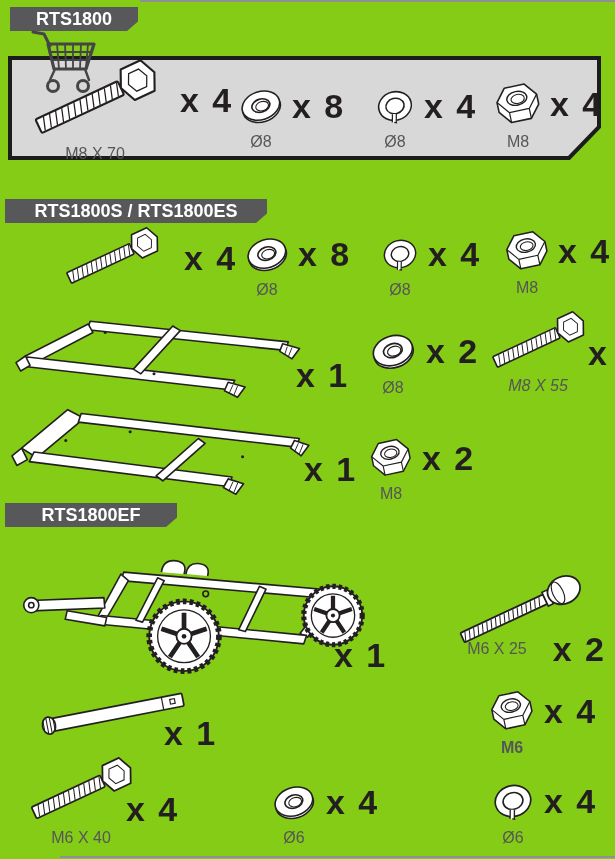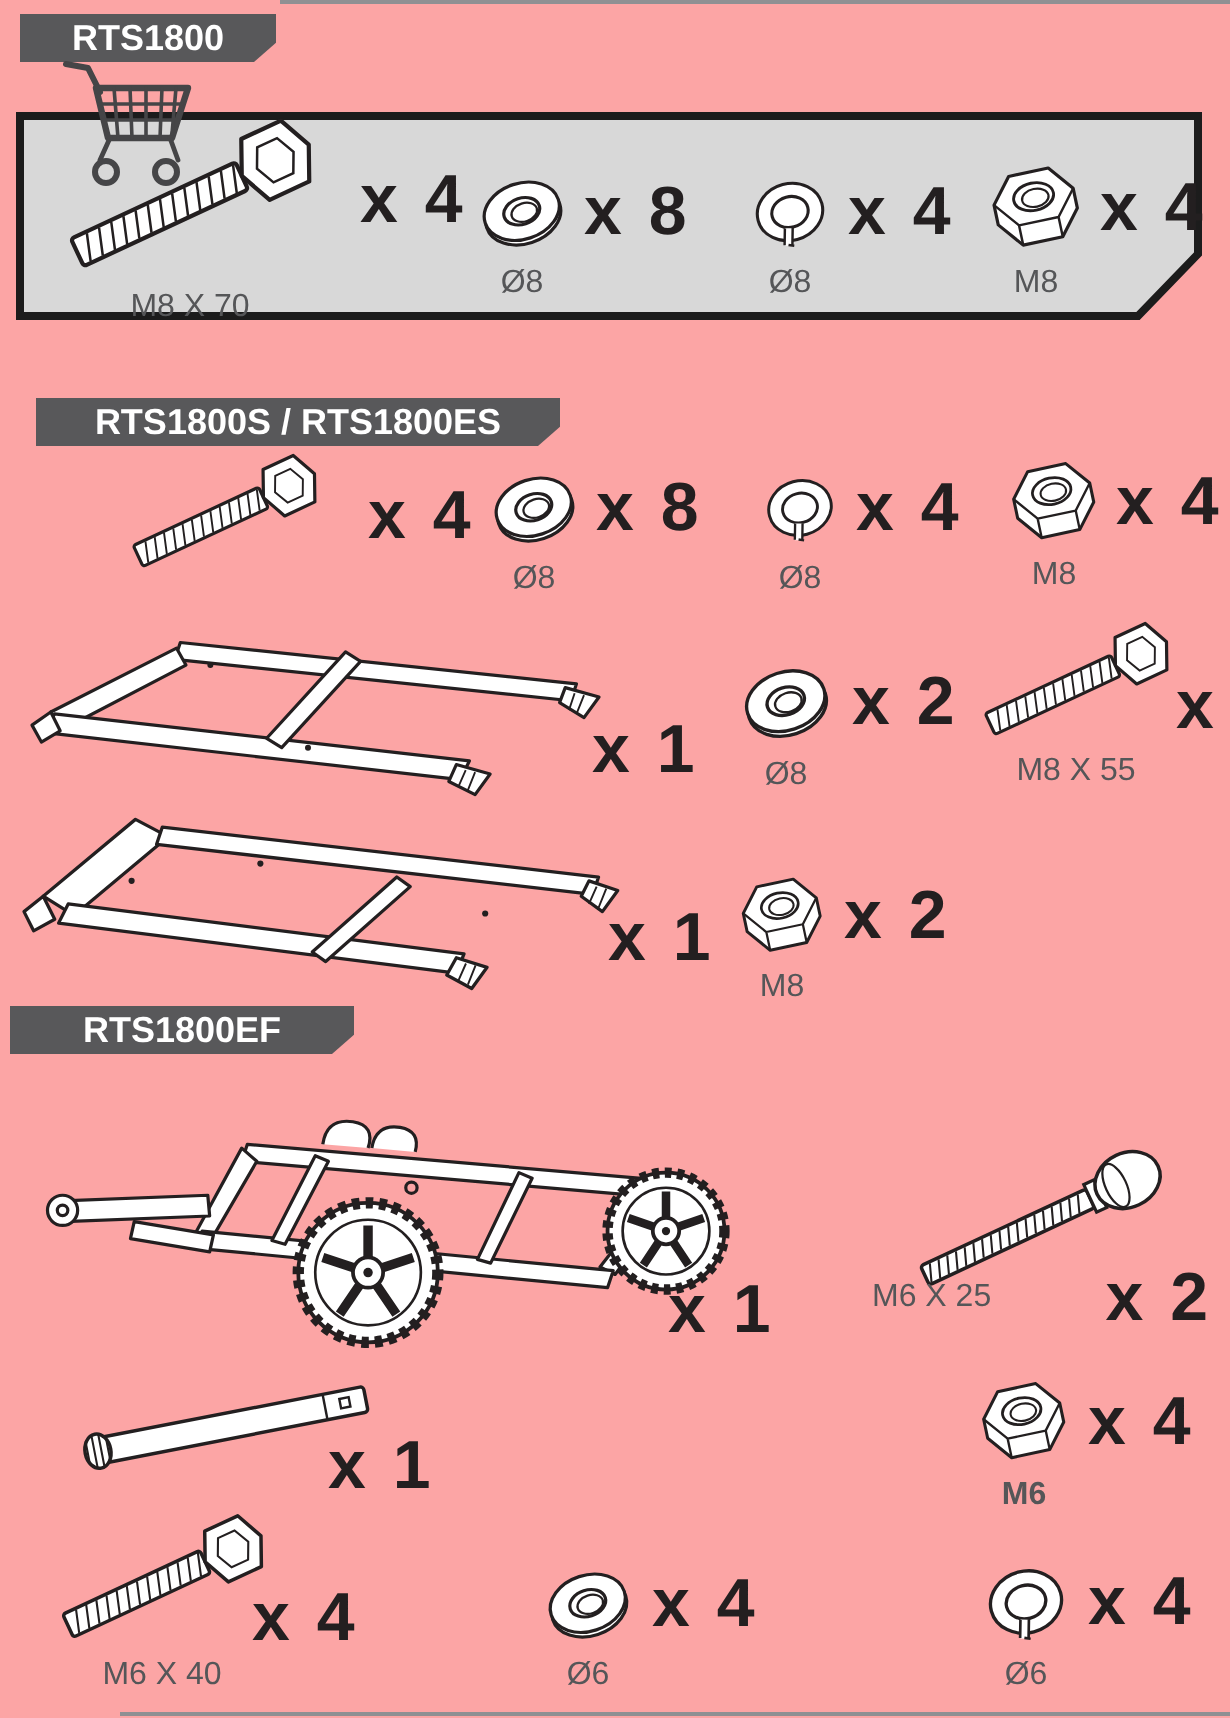--- a/index.html
+++ b/index.html
@@ -1,34 +1,34 @@
 <!DOCTYPE html>
 <html><head>
 <meta charset="utf-8">
 <style>
   html,body{margin:0;padding:0;background:#fff;}
-  .page{position:relative;width:615px;height:859px;background:#fca5a5;
+  .page{position:relative;width:615px;height:859px;background:#84cc16;
         font-family:"Liberation Sans",sans-serif;overflow:hidden;}
   .hairline{position:absolute;background:#8f9093;height:2px;}
   .banner{position:absolute;background:#58585a;color:#ffffff;font-weight:bold;
           font-size:18px;height:24px;line-height:24px;text-align:center;
           clip-path:polygon(0 0,100% 0,100% 60%,calc(100% - 11px) 100%,0 100%);}
   .kitbox{position:absolute;left:8px;top:56px;width:594px;height:105px;}
   .kitbox svg{display:block;width:100%;height:100%;}
   .shopcart{position:absolute;left:28px;top:22px;width:74px;height:76px;z-index:3;}
   .shopcart svg{width:100%;height:100%;}
   .item{position:absolute;display:flex;flex-direction:column;z-index:2;}
   .item-main{display:flex;align-items:center;}
   .item-main.flex-end{align-items:flex-end;}
   .icon{display:block;}
   .icon svg{width:100%;height:100%;display:block;overflow:visible;}
   .count{font-size:34px;font-weight:bold;color:#231f20;line-height:1;margin-left:6px;
          letter-spacing:2px;white-space:nowrap;}
   .lbl{font-size:16px;color:#555658;text-align:center;margin-top:3px;line-height:1.1;}
-  .cb-bottom{display:flex;align-items:center;justify-content:space-between;gap:26px;margin-top:-18px;}
+  .cb-bottom{display:flex;align-items:center;justify-content:flex-end;gap:26px;margin-top:-18px;}
   .cb-bottom .lbl{margin-top:0;}
 </style>
 </head>
 <body>
 
 <div class="page">
 
   <svg width="0" height="0" style="position:absolute" aria-hidden="true">
     <defs>
       <symbol id="sym-bolt" viewBox="0 0 160 100" style="overflow:visible">
@@ -214,21 +214,21 @@
       <span class="icon" style="width:52px;height:52px;">
         <svg>
             <use href="#sym-nut" width="100%" height="100%"></use>
           </svg>
         </span>
       <span class="count">x 4</span>
     </div>
     <div class="lbl" style="width:52px;">M8</div>
   </div>
 
-  <div class="banner" style="left:18px;top:199px;width:262px;">RTS1800S / RTS1800ES</div>
+  <div class="banner" style="left:5px;top:199px;width:262px;">RTS1800S / RTS1800ES</div>
 
   <div class="item" style="left:46px;top:226px;">
     <div class="item-main">
       <span class="icon" style="width:132px;height:64px;">
         <svg>
             <use href="#sym-bolt" width="100%" height="100%"></use>
           </svg>
         </span>
       <span class="count">x 4</span>
     </div>
@@ -295,21 +295,21 @@
 
   <div class="item" style="left:482px;top:310px;">
     <div class="item-main flex-end">
       <span class="icon" style="width:112px;height:64px;">
         <svg>
             <use href="#sym-bolt" width="100%" height="100%"></use>
           </svg>
         </span>
       <span class="count" style="margin-left:-6px;margin-bottom:4px;">x 2</span>
     </div>
-    <div class="lbl" style="width:112px;">M8 X 55</div>
+    <div class="lbl" style="width:112px;font-style:italic;">M8 X 55</div>
   </div>
 
   <div class="item" style="left:8px;top:402px;">
     <div class="item-main flex-end">
       <span class="icon" style="width:302px;height:98px;">
         <svg>
             <use href="#sym-frameB" width="100%" height="100%"></use>
           </svg>
         </span>
       <span class="count" style="margin-left:-6px;margin-bottom:14px;">x 1</span>

